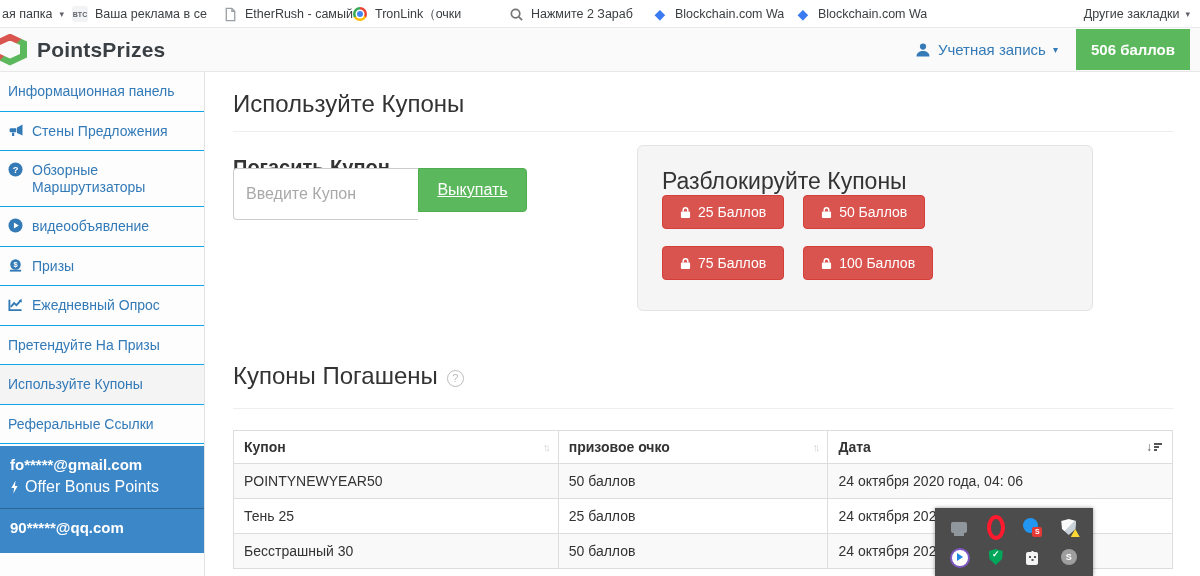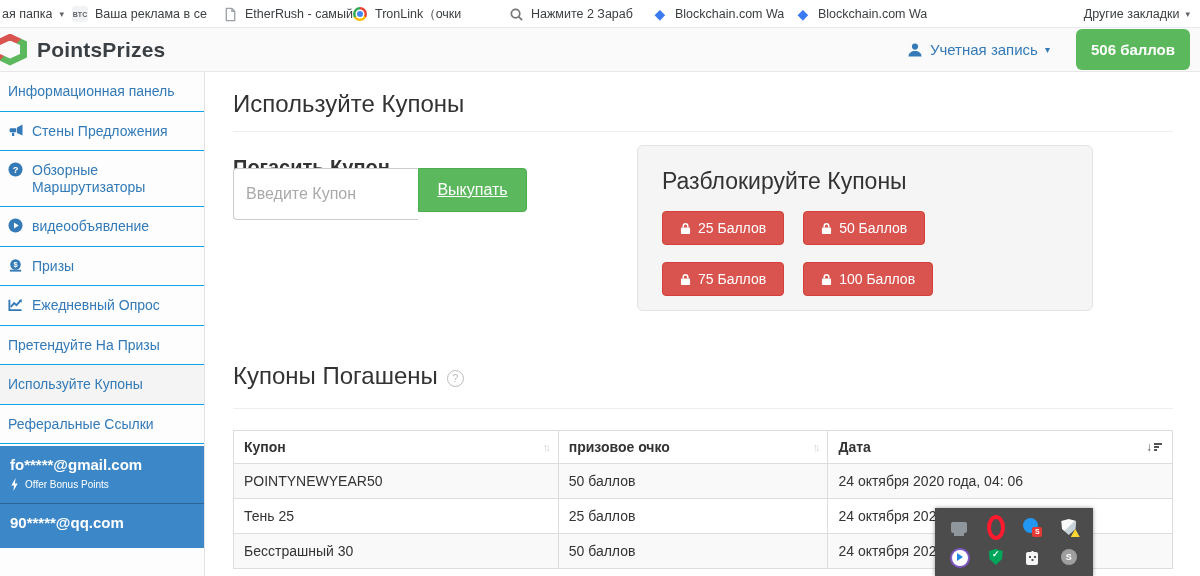--- a/index.html
+++ b/index.html
@@ -29,58 +29,58 @@
     border-bottom:1px solid #e7e7e7; display:flex; align-items:center; padding-right:10px; }
   .logo { position:relative; width:34px; height:32px; margin-left:-7px; flex:0 0 34px;
     clip-path:polygon(50% 0, 100% 25%, 100% 75%, 50% 100%, 0 75%, 0 25%);
     background:linear-gradient(135deg,#d9534f 48%, #5cb85c 52%); }
   .logo::after { content:""; position:absolute; left:7px; top:7px; width:20px; height:18px;
     clip-path:polygon(50% 0, 100% 25%, 100% 75%, 50% 100%, 0 75%, 0 25%); background:#fafafa; }
   .brand { font-size:21px; font-weight:bold; color:#3a3f44; margin-left:10px; letter-spacing:.2px; }
   .spacer { flex:1; }
   .account { display:flex; align-items:center; gap:7px; color:#337ab7; font-size:15px; cursor:pointer; }
   .account .caret { font-size:10px; }
-  .points-badge { margin-left:26px; background:#5cb85c; color:#fff; font-weight:bold; font-size:15px;
-    padding:12px 15px; border-radius:6px; cursor:pointer; }
+  .points-badge { margin-left:18px; background:#5cb85c; color:#fff; font-weight:bold; font-size:15px;
+    padding:12px 15px; border-radius:0; cursor:pointer; }
 
   
   .content-row { position:absolute; left:0; top:72px; width:1200px; height:504px; overflow:hidden; }
   .sidebar { position:absolute; left:0; top:0; width:205px; height:504px; background:#fdfdfd;
     border-right:1px solid #e3e3e3; display:flex; flex-direction:column; overflow:hidden; }
   .side-item { display:flex; align-items:flex-start; gap:8px; padding:11px 8px;
     border-bottom:1px solid #0ea5e9; color:#337ab7; font-size:14px; line-height:16.5px; cursor:pointer; }
   .side-item.active { background:#f4f4f4; }
   .side-item .sicon { flex:0 0 16px; width:16px; height:16px; margin-top:0; }
   .side-item.spread { justify-content:space-between; align-items:center; }
   .side-accounts { margin-top:2px; }
   .acct-block { background:#3c87c8; color:#fff; padding:10px 10px 12px 10px; cursor:pointer; }
   .acct-block + .acct-block { border-top:1px solid rgba(0,0,0,.25); }
   .acct-email { font-weight:bold; font-size:15px; margin-bottom:5px; }
-  .acct-action { display:flex; align-items:center; gap:6px; font-size:10px; }
+  .acct-action { display:flex; align-items:center; gap:6px; font-size:16px; }
   .bolt { width:9px; height:13px; background:#fff; flex:0 0 9px;
     clip-path:polygon(62% 0, 15% 58%, 45% 58%, 38% 100%, 85% 42%, 55% 42%); }
 
   .main { position:absolute; left:205px; top:0; width:995px; height:504px; }
 
   .page-title { position:absolute; left:28px; top:18px; font-size:24px; font-weight:normal; color:#333; }
   .rule-1 { position:absolute; left:28px; right:27px; top:59px; border-bottom:1px solid #eee; }
 
   .redeem-label { position:absolute; left:28px; top:84px; font-size:20px; font-weight:bold; color:#333; }
   .input-group { position:absolute; left:28px; top:96px; display:flex; }
   .coupon-input { width:185px; height:52px; border:1px solid #ccc; border-right:none;
     border-radius:4px 0 0 4px; padding:0 12px; font-size:16px; color:#555; background:#fff;
     font-family:"Liberation Sans", sans-serif; }
   .coupon-input::placeholder { color:#a9a9a9; }
   .redeem-btn { width:109px; height:44px; background:#5cb85c; border:1px solid #4cae4c;
     border-radius:0 4px 4px 0; color:#fff; font-size:16px; cursor:pointer;
     font-family:"Liberation Sans", sans-serif;text-decoration:underline; }
 
   .unlock-panel { position:absolute; left:432px; top:73px; width:456px; height:166px;
     background:#f5f5f5; border:1px solid #e3e3e3; border-radius:6px; padding:22px 24px; }
-  .unlock-title { font-size:23px; font-weight:normal; color:#333; margin-bottom:16px; }
+  .unlock-title { font-size:23px; font-weight:normal; color:#333; }
   .unlock-btns { display:flex; flex-wrap:wrap; }
   .lock-btn { display:inline-flex; align-items:center; gap:7px; background:#d9534f; border:1px solid #d43f3a;
     border-radius:4px; color:#fff; font-size:14px; padding:8px 17px; margin:0 19px 17px 0; cursor:pointer;
     font-family:"Liberation Sans", sans-serif; }
 
   .section-title { position:absolute; left:28px; top:290px; display:flex; align-items:center; gap:9px;
     font-size:24px; font-weight:normal; color:#333; }
   .rule-2 { position:absolute; left:28px; right:27px; top:336px; border-bottom:1px solid #eee; }
 
   .coupon-table { position:absolute; left:28px; top:358px; width:940px; border-collapse:collapse;

